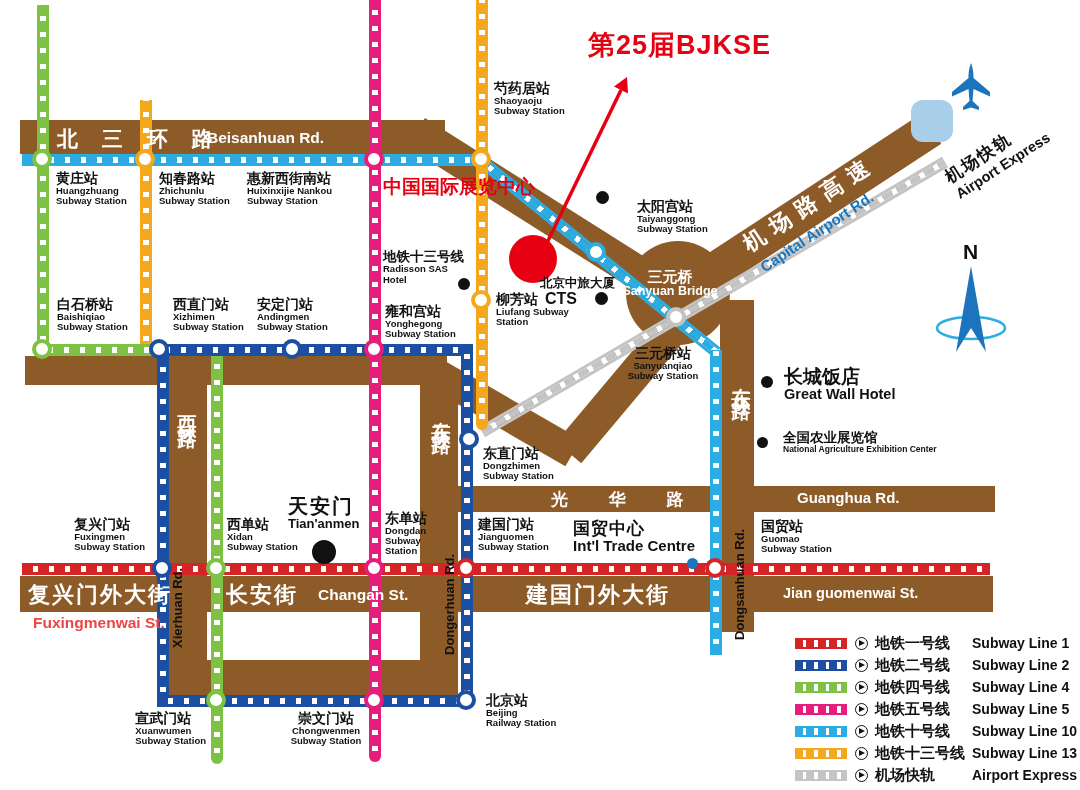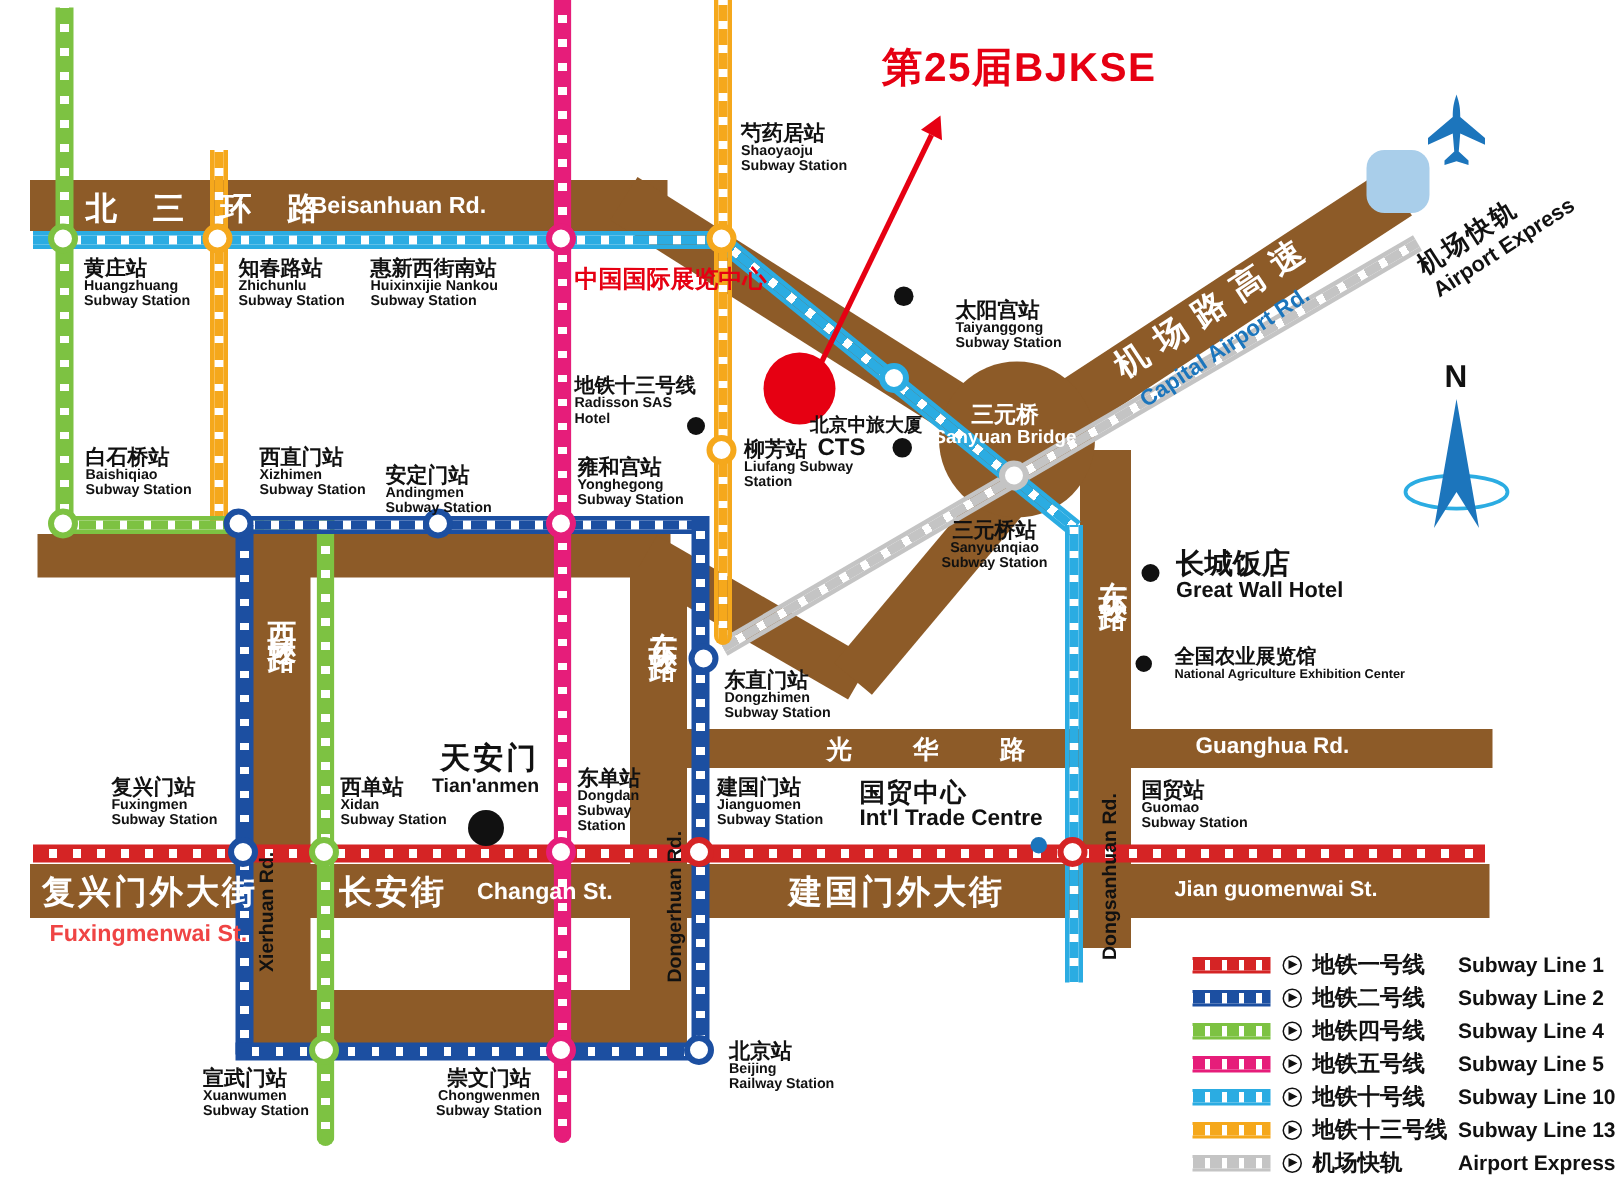--- a/index.html
+++ b/index.html
@@ -41,21 +41,21 @@
   .vtext{position:absolute;writing-mode:vertical-rl;color:#fff;font-weight:700;
          font-size:19px;letter-spacing:5px;white-space:nowrap;}
   .rot90{position:absolute;transform:rotate(-90deg);transform-origin:0 0;color:#111;
          font-weight:700;font-size:13px;white-space:nowrap;}
   .rotdiag{position:absolute;transform-origin:0 0;white-space:nowrap;font-weight:700;}
 
   
   .ciec-circle{position:absolute;left:509px;top:235px;width:48px;height:48px;border-radius:50%;background:var(--accent);}
   .ciec-text{position:absolute;left:383px;top:176px;color:var(--accent);line-height:1.0;}
   .ciec-text .abbr{font-size:33px;font-weight:800;letter-spacing:3px;}
-  .ciec-text .zh{font-size:16px;font-weight:800;margin-top:3px;font-family:Liberation Mono, monospace;}
+  .ciec-text .zh{font-size:19px;font-weight:800;margin-top:3px;font-family:Liberation Mono, monospace;}
   .map-title{position:absolute;left:588px;top:27px;color:var(--accent);font-size:27px;font-weight:800;letter-spacing:1px;white-space:nowrap;}
 
   
   .terminal{position:absolute;left:911px;top:100px;width:42px;height:42px;border-radius:12px;background:var(--terminal);}
 
   
   #legend{position:absolute;left:795px;top:632px;}
   .lrow{display:flex;align-items:center;height:22px;}
   .swatch{width:52px;height:7px;border-top:2.5px solid;border-bottom:2.5px solid;
           background:repeating-linear-gradient(90deg,currentColor 0 8px,#fff 8px 11.5px);margin-right:8px;}
@@ -217,21 +217,21 @@
   <div class="slabel" style="left:57px;top:297px;">
     <div class="zh">白石桥站</div>
     <div class="en">Baishiqiao</div>
     <div class="en">Subway Station</div>
   </div>
   <div class="slabel" style="left:173px;top:297px;">
     <div class="zh">西直门站</div>
     <div class="en">Xizhimen</div>
     <div class="en">Subway Station</div>
   </div>
-  <div class="slabel" style="left:257px;top:309px;">
+  <div class="slabel" style="left:257px;top:297px;">
     <div class="zh">安定门站</div>
     <div class="en">Andingmen</div>
     <div class="en">Subway Station</div>
   </div>
   <div class="slabel" style="left:385px;top:304px;">
     <div class="zh">雍和宫站</div>
     <div class="en">Yonghegong</div>
     <div class="en">Subway Station</div>
   </div>
   <div class="slabel" style="left:496px;top:292px;">
@@ -307,21 +307,21 @@
   </div>
   <div class="slabel" style="left:783px;top:431px;">
     <div style="font-size:13.5px;font-weight:700;">全国农业展览馆</div>
     <div style="font-size:8.5px;font-weight:600;">National Agriculture Exhibition Center</div>
   </div>
   <div class="slabel poi-big" style="left:784px;top:367px;">
     <div class="zh">长城饭店</div>
     <div class="en">Great Wall Hotel</div>
   </div>
   <div class="slabel" style="left:288px;top:496px;">
-    <div style="font-size:20px;font-weight:800;letter-spacing:2px;text-align:right;">天安门</div>
+    <div style="font-size:20px;font-weight:800;letter-spacing:2px;">天安门</div>
     <div style="font-size:13px;font-weight:700;">Tian'anmen</div>
   </div>
   <div class="slabel ar" style="right:385px;top:520px;">
     <div style="font-size:17px;font-weight:800;letter-spacing:1px;">国贸中心</div>
     <div style="font-size:15px;font-weight:700;">Int'l Trade Centre</div>
   </div>
 
   <div id="legend">
     <div class="lrow">
       <div class="swatch c-line1"></div>

